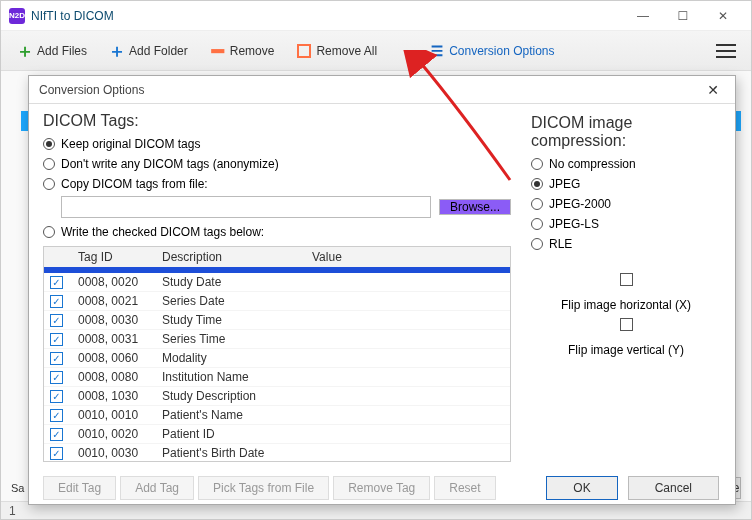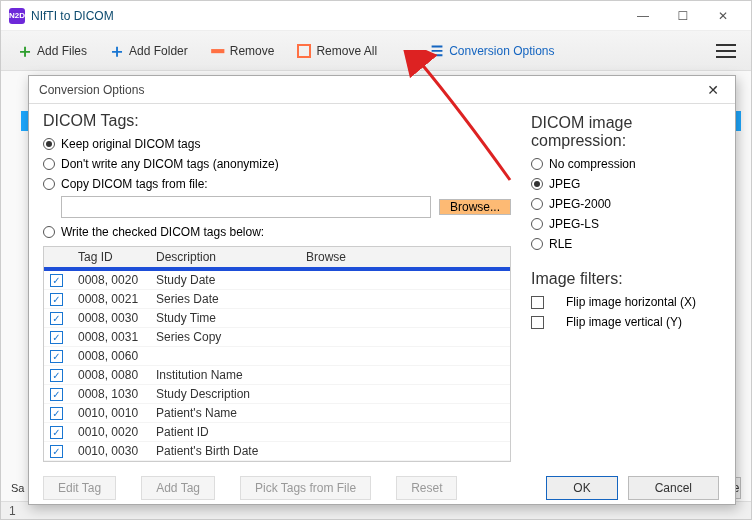--- a/index.html
+++ b/index.html
@@ -40,33 +40,33 @@
   .dlg-close { margin-left:auto; font-size:14px; color:#333; padding:0 6px;}
   .dlg-body { flex:1; display:flex; padding: 8px 14px 6px 14px; gap: 20px; overflow:hidden;}
   .left-col { flex:1; display:flex; flex-direction:column; }
   .right-col { width:190px; padding-top:2px;}
   .section-label { font-size:16px; color:#333; margin-bottom:4px;}
   .radio-row { display:flex; align-items:center; gap:6px; padding:3px 0;}
   .radio { width:12px; height:12px; border:1px solid #555; border-radius:50%; display:inline-flex; align-items:center; justify-content:center;}
   .radio.sel::after { content:""; width:6px; height:6px; background:#333; border-radius:50%;}
   .file-row { display:flex; align-items:center; gap:8px; padding:2px 0 4px 18px;}
   .text-input { flex:1; height:22px; border:1px solid #bbb; background:#fff; padding:0 4px;}
-  .browse { padding:0 10px; border:1px solid #bbb; background:#fdba74;}
+  .browse { padding:0 10px; border:1px solid #bbb; background:#8b5cf6;}
   .tag-table { border:1px solid #ccc; flex:1; margin-top:4px; overflow:hidden; display:flex; flex-direction:column;}
-  .thead { display:flex; background:#f3f3f3; border-bottom:4px solid #1d4ed8; font-size:11px; color:#333;}
+  .thead { display:flex; background:#f3f3f3; border-bottom:6px solid #1d4ed8; font-size:11px; color:#333;}
   .th, .td { padding:3px 6px; }
   .col-chk { width:28px; text-align:center;}
   .col-id { width:78px;}
-  .col-desc { width:150px;}
+  .col-desc { width:150px;margin-left:6px;}
   .col-val { flex:1; }
   .tbody { flex:1; overflow:auto;}
   .trow { display:flex; align-items:center; border-bottom:1px solid #f4f4f4; height:19px; font-size:11px; color:#333;}
   .chk2 { width:13px; height:13px; border:1px solid #1976d2; display:flex; align-items:center; justify-content:center; color:#1976d2; font-size:10px;}
-  .cb-row { display:flex; align-items:flex-end; gap:22px; padding:3px 0;}
-  .dlg-buttons-left { display:flex; gap:25px; padding:8px 14px 10px 14px;}
+  .cb-row { display:flex; align-items:center; gap:12px; padding:3px 0;flex-direction:column;}
+  .dlg-buttons-left { display:flex; gap:4px; padding:8px 14px 10px 14px;}
   .dlg-buttons-left .btn { color:#999; background:#f5f5f5; border:1px solid #ddd; padding:4px 14px;}
   .dlg-footer { display:flex; justify-content:flex-end; gap:10px; padding: 0 16px 4px 0; margin-top:-34px;}
   .dlg-footer .btn { padding:4px 26px;}
   .watermark { position:absolute; right:20px; bottom:20px; font-size:28px; color:rgba(120,120,120,0.25); font-style:italic; pointer-events:none; z-index:5;}
 </style>
 </head>
 <body>
 
 <div class="main-window">
   <div class="titlebar">
@@ -163,21 +163,21 @@
       <div class="radio-row">
         <span class="radio"></span>
         <span>Write the checked DICOM tags below:</span>
       </div>
 
       <div class="tag-table">
         <div class="thead">
           <div class="th col-chk"></div>
           <div class="th col-id">Tag ID</div>
           <div class="th col-desc">Description</div>
-          <div class="th col-val">Browse</div>
+          <div class="th col-val">Value</div>
         </div>
         <div class="tbody" id="tag-rows">
             <div class="trow">
               <div class="td col-chk">
                 <span class="chk2">✓</span>
               </div>
               <div class="td col-id">0008, 0020</div>
               <div class="td col-desc">Study Date</div>
               <div class="td col-val"></div>
             </div>
@@ -195,28 +195,29 @@
               </div>
               <div class="td col-id">0008, 0030</div>
               <div class="td col-desc">Study Time</div>
               <div class="td col-val"></div>
             </div>
             <div class="trow">
               <div class="td col-chk">
                 <span class="chk2">✓</span>
               </div>
               <div class="td col-id">0008, 0031</div>
-              <div class="td col-desc">Series Copy</div>
+              <div class="td col-desc">Series Time</div>
               <div class="td col-val"></div>
             </div>
             <div class="trow">
               <div class="td col-chk">
                 <span class="chk2">✓</span>
               </div>
               <div class="td col-id">0008, 0060</div>
+              <div class="td col-desc">Modality</div>
               <div class="td col-val"></div>
             </div>
             <div class="trow">
               <div class="td col-chk">
                 <span class="chk2">✓</span>
               </div>
               <div class="td col-id">0008, 0080</div>
               <div class="td col-desc">Institution Name</div>
               <div class="td col-val"></div>
             </div>
@@ -272,35 +273,35 @@
         </div>
       <div class="radio-row">
           <span class="radio"></span>
           <span>JPEG-LS</span>
         </div>
       <div class="radio-row">
           <span class="radio"></span>
           <span>RLE</span>
         </div>
       <div style="height:16px"></div>
-      <div class="section-label">Image filters:</div>
       <div class="cb-row">
           <span class="chk" style="border-color:#555;"></span>
           <span>Flip image horizontal (X)</span>
         </div>
       <div class="cb-row">
           <span class="chk" style="border-color:#555;"></span>
           <span>Flip image vertical (Y)</span>
         </div>
     </div>
   </div>
 
   <div class="dlg-buttons-left">
     <button class="btn">Edit Tag</button>
     <button class="btn">Add Tag</button>
     <button class="btn">Pick Tags from File</button>
+    <button class="btn">Remove Tag</button>
     <button class="btn">Reset</button>
   </div>
   <div class="dlg-footer">
     <button class="btn btn-primary">OK</button>
     <button class="btn">Cancel</button>
   </div>
 </div>
 
 </body></html>

